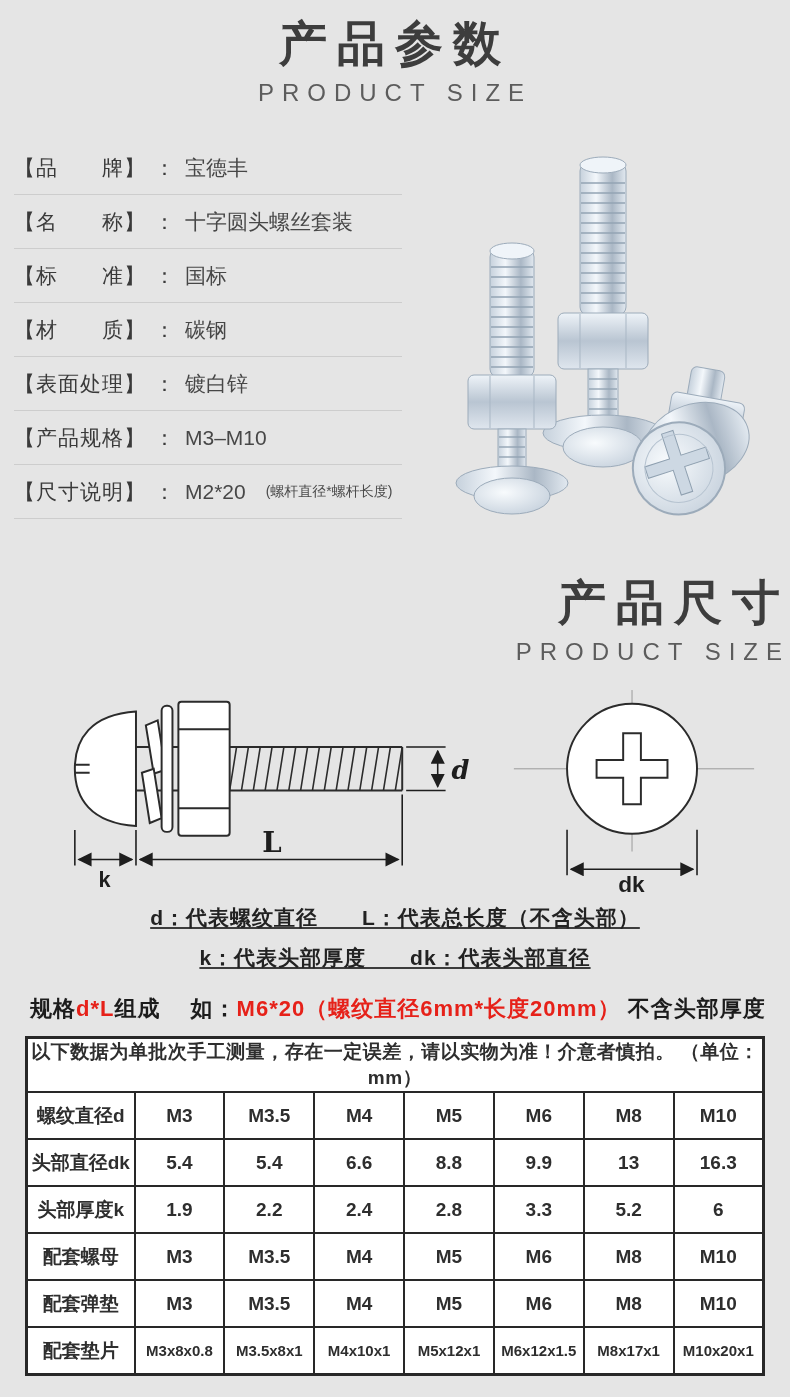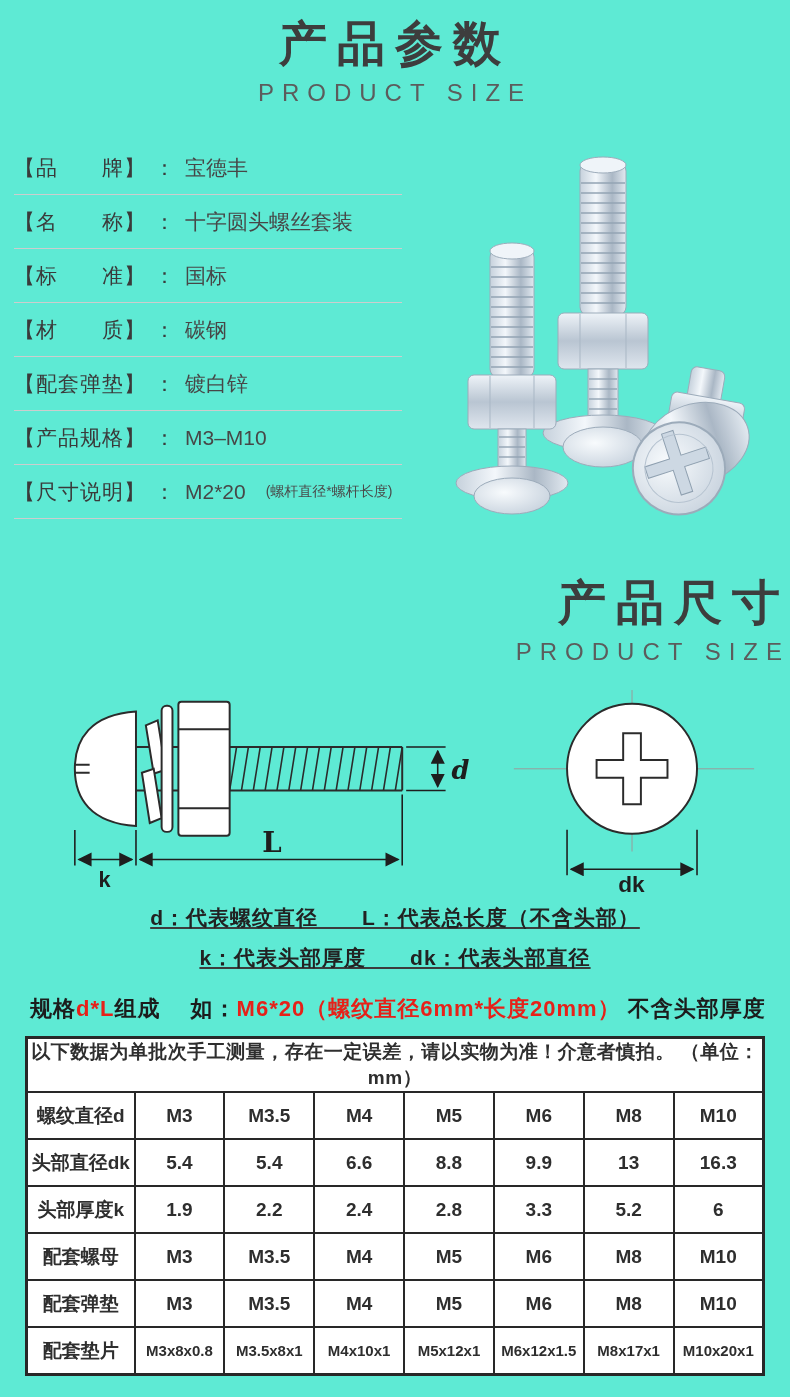--- a/index.html
+++ b/index.html
@@ -2,21 +2,21 @@
 <html><head>
 <meta charset="utf-8">
 <style>
   * { margin:0; padding:0; box-sizing:border-box; }
   html,body { background:#fff; }
   body {
     width:790px; height:1397px;
     font-family:"Liberation Sans","DejaVu Sans",sans-serif;
     color:#3c3c3c; overflow:hidden; position:relative;
   }
-  .page { width:790px; height:1397px; background:#5eead4; }
+  .page { width:790px; height:1397px; background:#e5e5e5; }
 
   
   .sec-header { text-align:center; }
   .sec-header .cn-title {
     font-size:48px; font-weight:600; color:#3d3d3d;
     letter-spacing:10px; line-height:1.15;
   }
   .sec-header .en-title {
     font-size:24px; font-weight:400; color:#5c5c5c;
     letter-spacing:8px; margin-top:8px;
@@ -103,21 +103,21 @@
         <span class="param-label">【标　　准】</span>
           <span class="param-colon">：</span>
           <span class="param-value">国标</span>
       </div>
       <div class="param-row">
         <span class="param-label">【材　　质】</span>
           <span class="param-colon">：</span>
           <span class="param-value">碳钢</span>
       </div>
       <div class="param-row">
-        <span class="param-label">【配套弹垫】</span>
+        <span class="param-label">【表面处理】</span>
           <span class="param-colon">：</span>
           <span class="param-value">镀白锌</span>
       </div>
       <div class="param-row">
         <span class="param-label">【产品规格】</span>
           <span class="param-colon">：</span>
           <span class="param-value">M3–M10</span>
       </div>
       <div class="param-row">
         <span class="param-label">【尺寸说明】</span>

